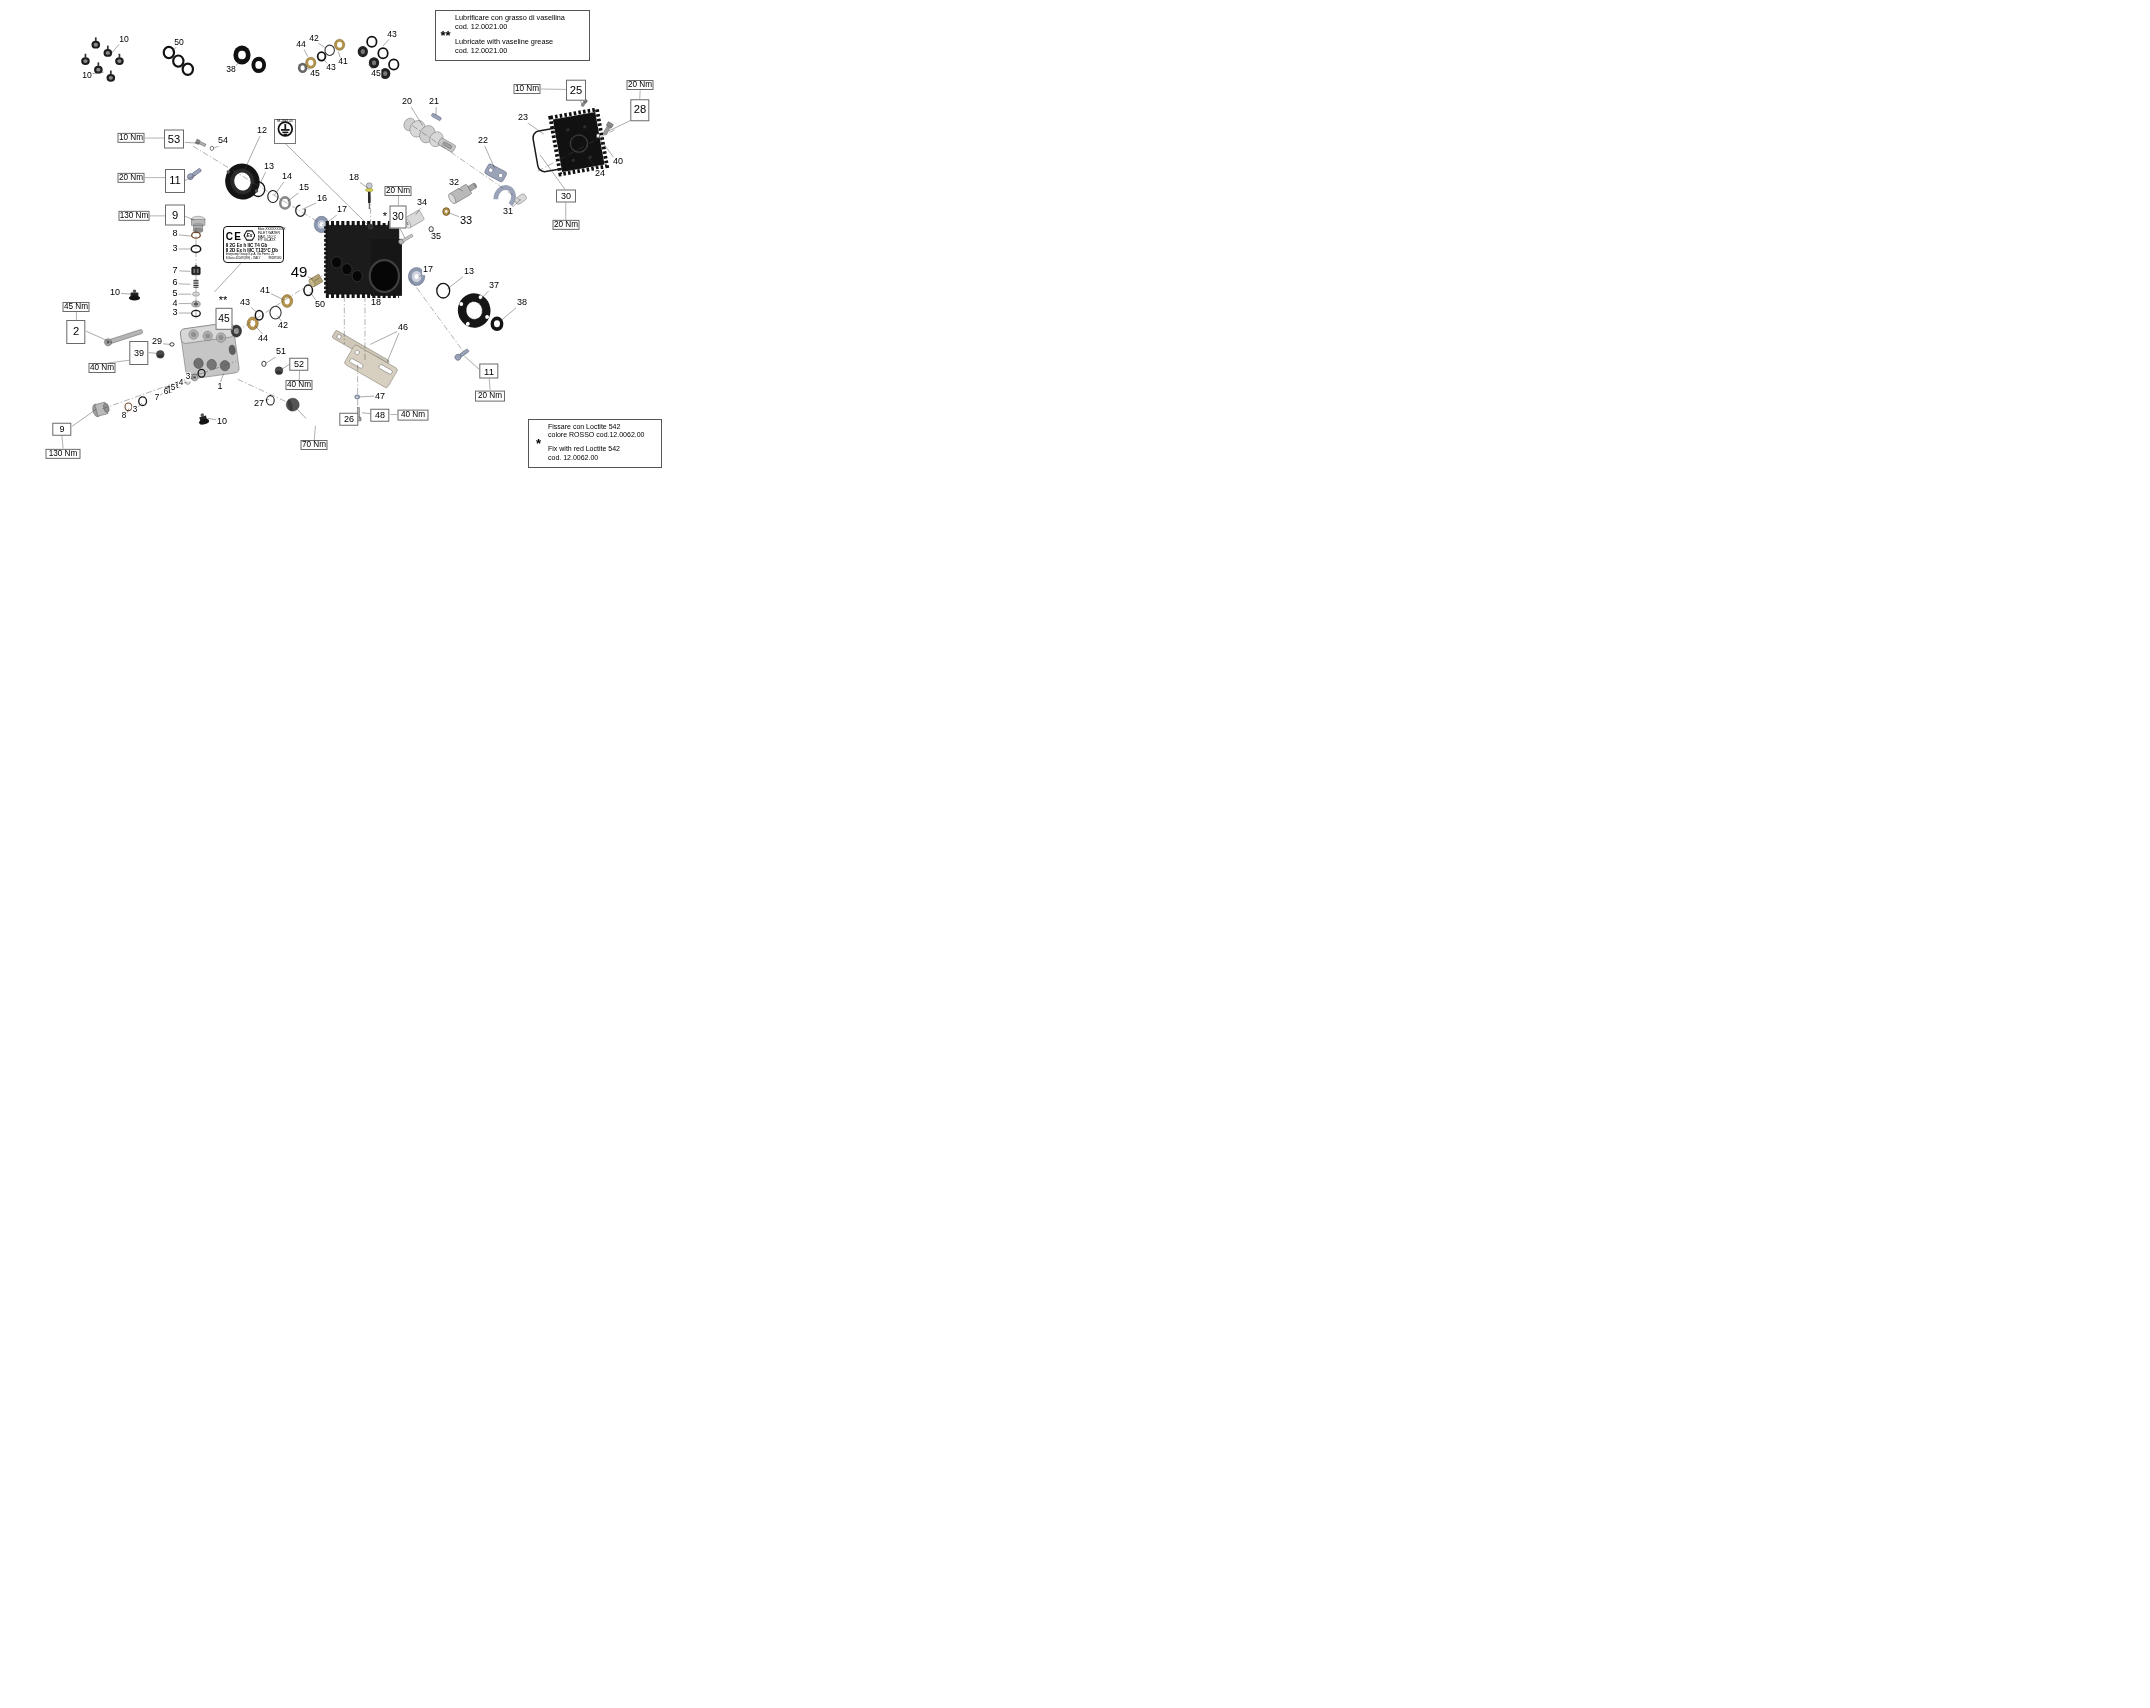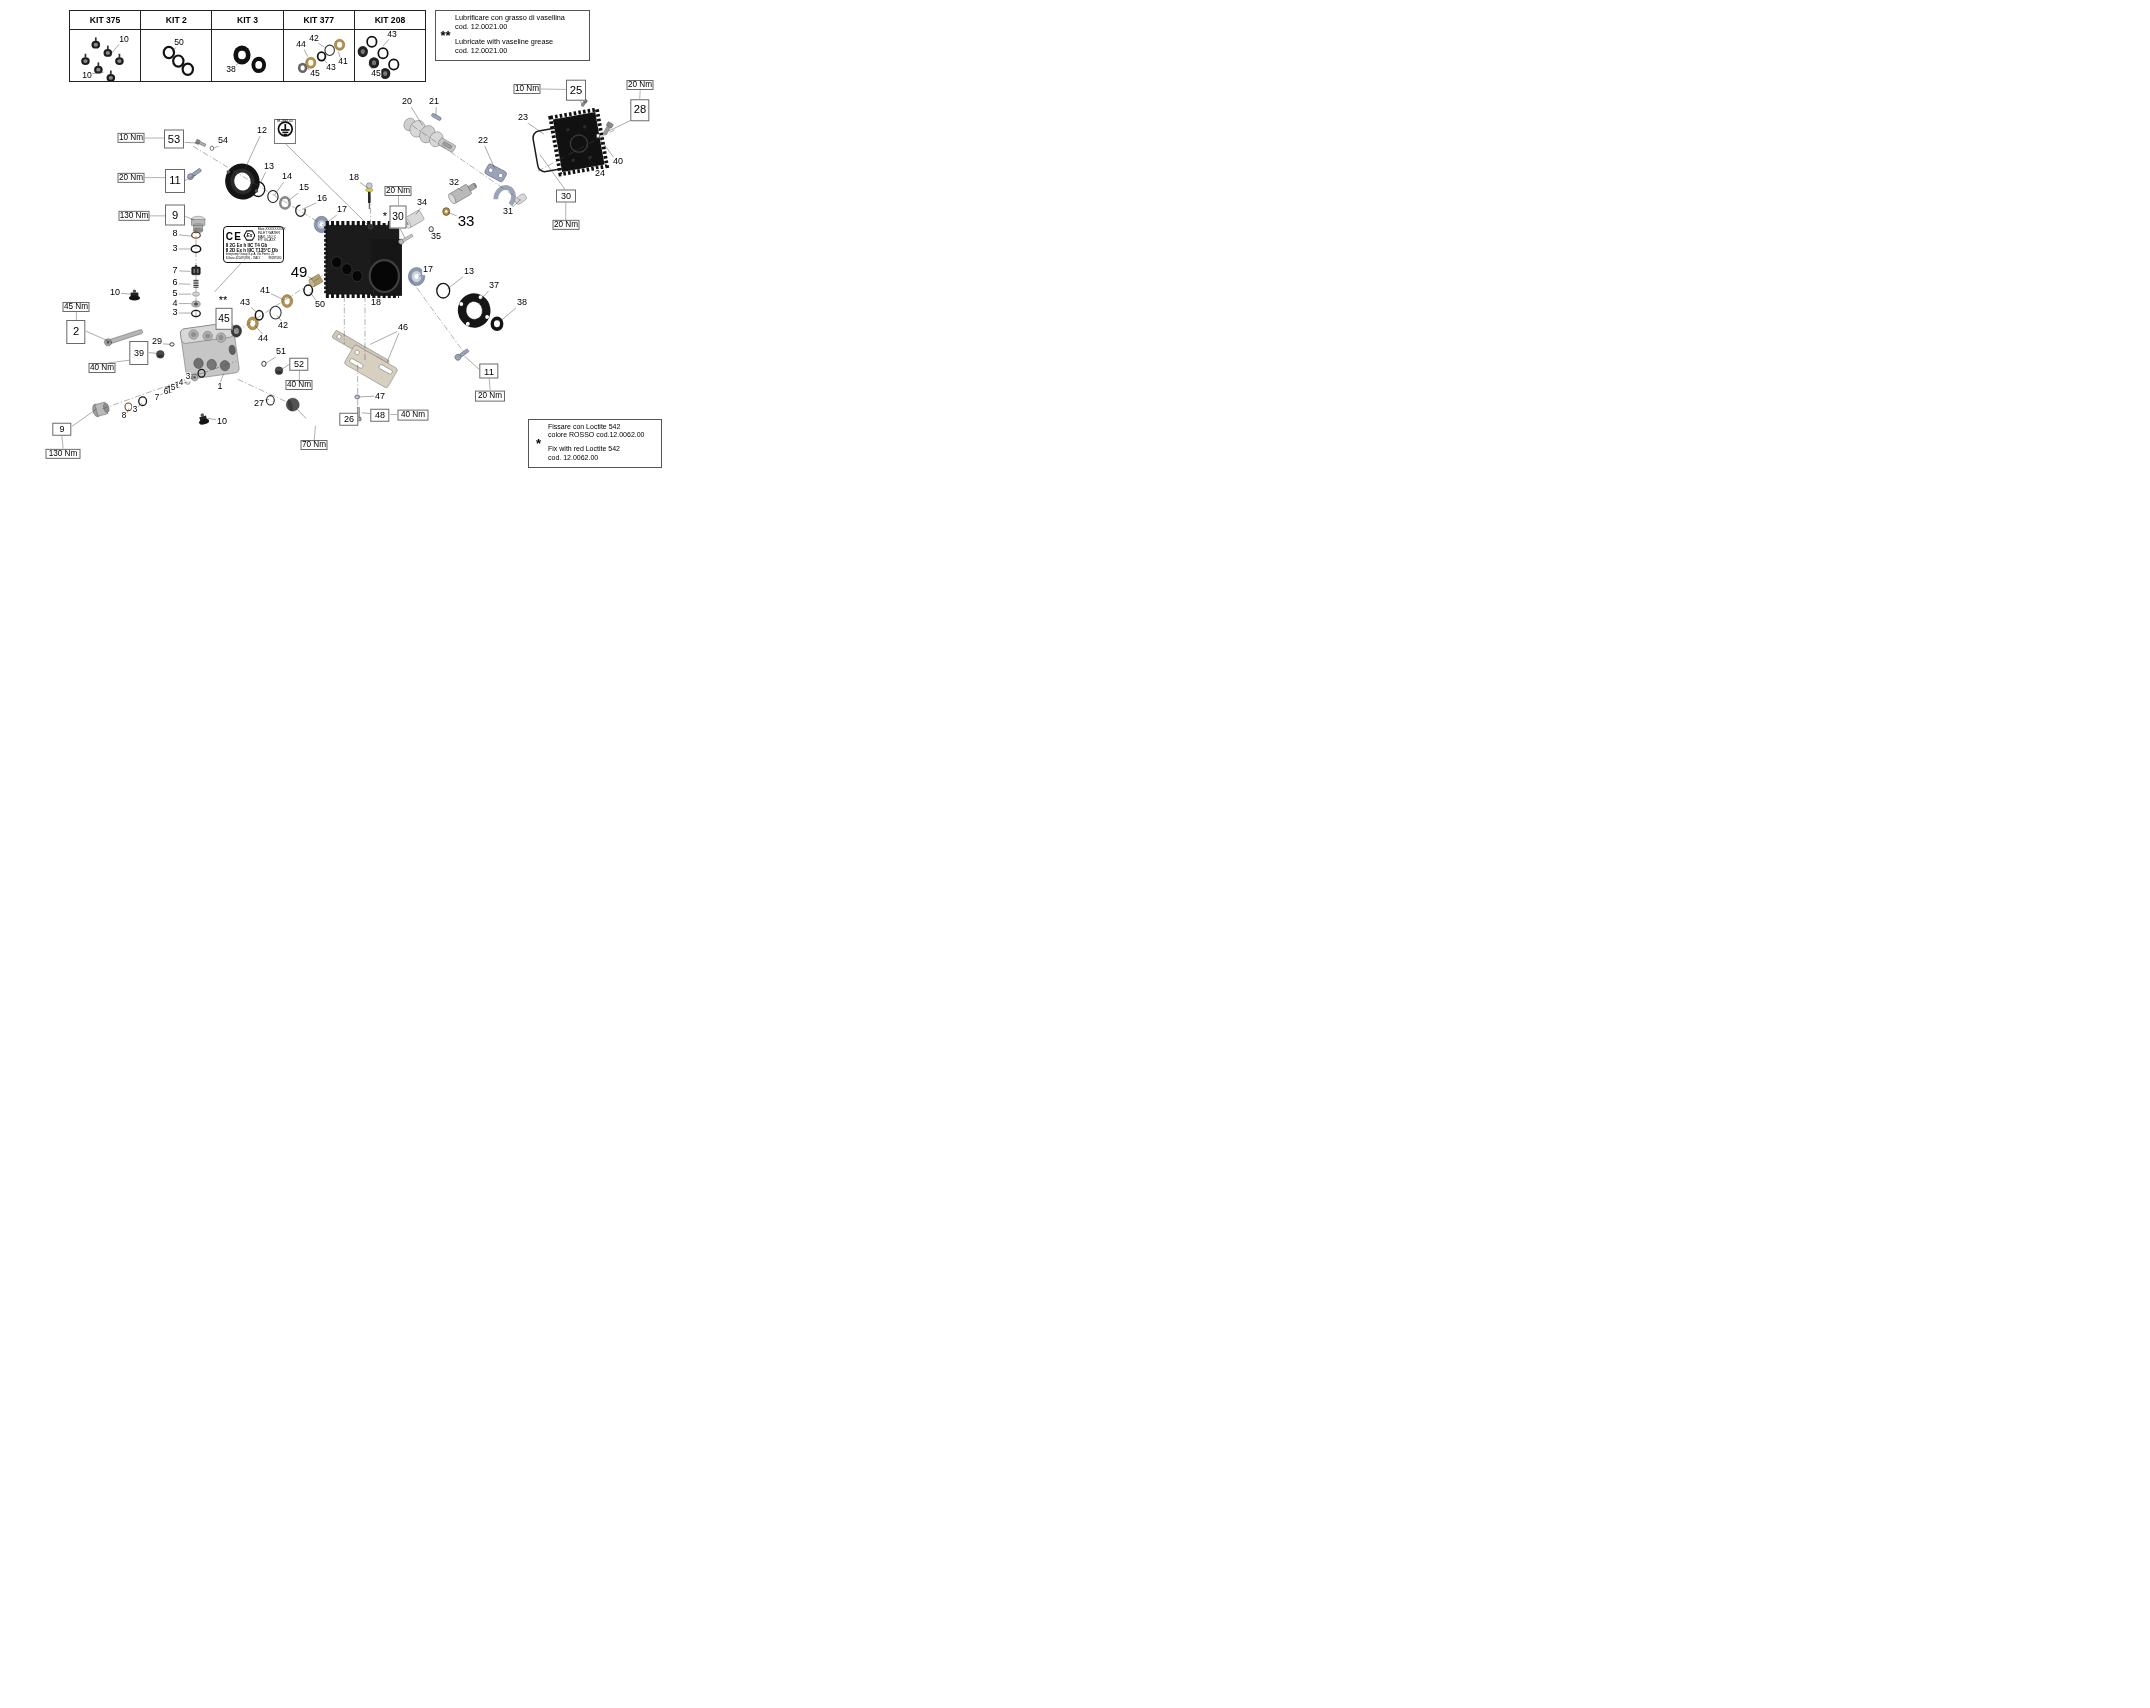--- a/index.html
+++ b/index.html
@@ -504,37 +504,20 @@
         <line x1="907" y1="964" x2="924" y2="964" class="conn"></line>
         <line x1="1137" y1="880" x2="1139" y2="907" class="conn"></line>
         <line x1="926" y1="478" x2="926" y2="455" class="conn"></line>
         <line x1="1257" y1="207" x2="1317" y2="208" class="conn"></line>
         <line x1="1487" y1="230" x2="1488" y2="210" class="conn"></line>
         <line x1="1315" y1="470" x2="1315" y2="512" class="conn"></line>
         <line x1="143" y1="1012" x2="146" y2="1043" class="conn"></line>
       </g>
   </svg>
 
-  <div id="kit-table">
-    <div class="col">
-        <div class="hd">KIT 375</div>
-      </div>
-    <div class="col">
-        <div class="hd">KIT 2</div>
-      </div>
-    <div class="col">
-        <div class="hd">KIT 3</div>
-      </div>
-    <div class="col">
-        <div class="hd">KIT 377</div>
-      </div>
-    <div class="col">
-        <div class="hd">KIT 208</div>
-      </div>
-  </div>
 
   <div class="note" style="left:435px;top:9.5px;width:155px;height:51px;">
     <div class="sym">**</div>
     <div class="txt">
       <div>Lubrificare con grasso di vasellina</div>
       <div>cod. 12.0021.00</div>
       <div class="gap"></div>
       <div>Lubricate with vaseline grease</div>
       <div>cod. 12.0021.00</div>
     </div>
@@ -624,21 +607,21 @@
       <div class="callout" style="left: 175px; top: 234px; font-size: 9px;">8</div>
       <div class="callout" style="left: 175px; top: 249px; font-size: 9px;">3</div>
       <div class="callout" style="left: 175px; top: 271px; font-size: 9px;">7</div>
       <div class="callout" style="left: 175px; top: 283px; font-size: 9px;">6</div>
       <div class="callout" style="left: 175px; top: 294px; font-size: 9px;">5</div>
       <div class="callout" style="left: 175px; top: 304px; font-size: 9px;">4</div>
       <div class="callout" style="left: 175px; top: 313px; font-size: 9px;">3</div>
       <div class="callout" style="left: 115px; top: 293px; font-size: 9px;">10</div>
       <div class="callout" style="left: 354px; top: 178px; font-size: 9px;">18</div>
       <div class="callout" style="left: 422px; top: 203px; font-size: 9px;">34</div>
-      <div class="callout" style="left: 466px; top: 221px; font-size: 15px;">33</div>
+      <div class="callout" style="left: 466px; top: 221px; font-size: 11px;">33</div>
       <div class="callout" style="left: 436px; top: 237px; font-size: 9px;">35</div>
       <div class="callout" style="left: 454px; top: 183px; font-size: 9px;">32</div>
       <div class="callout" style="left: 508px; top: 212px; font-size: 9px;">31</div>
       <div class="callout" style="left: 407px; top: 102px; font-size: 9px;">20</div>
       <div class="callout" style="left: 434px; top: 102px; font-size: 9px;">21</div>
       <div class="callout" style="left: 483px; top: 141px; font-size: 9px;">22</div>
       <div class="callout" style="left: 523px; top: 118px; font-size: 9px;">23</div>
       <div class="callout" style="left: 600px; top: 174px; font-size: 9px;">24</div>
       <div class="callout" style="left: 618px; top: 162px; font-size: 9px;">40</div>
       <div class="callout" style="left: 157px; top: 342px; font-size: 9px;">29</div>

